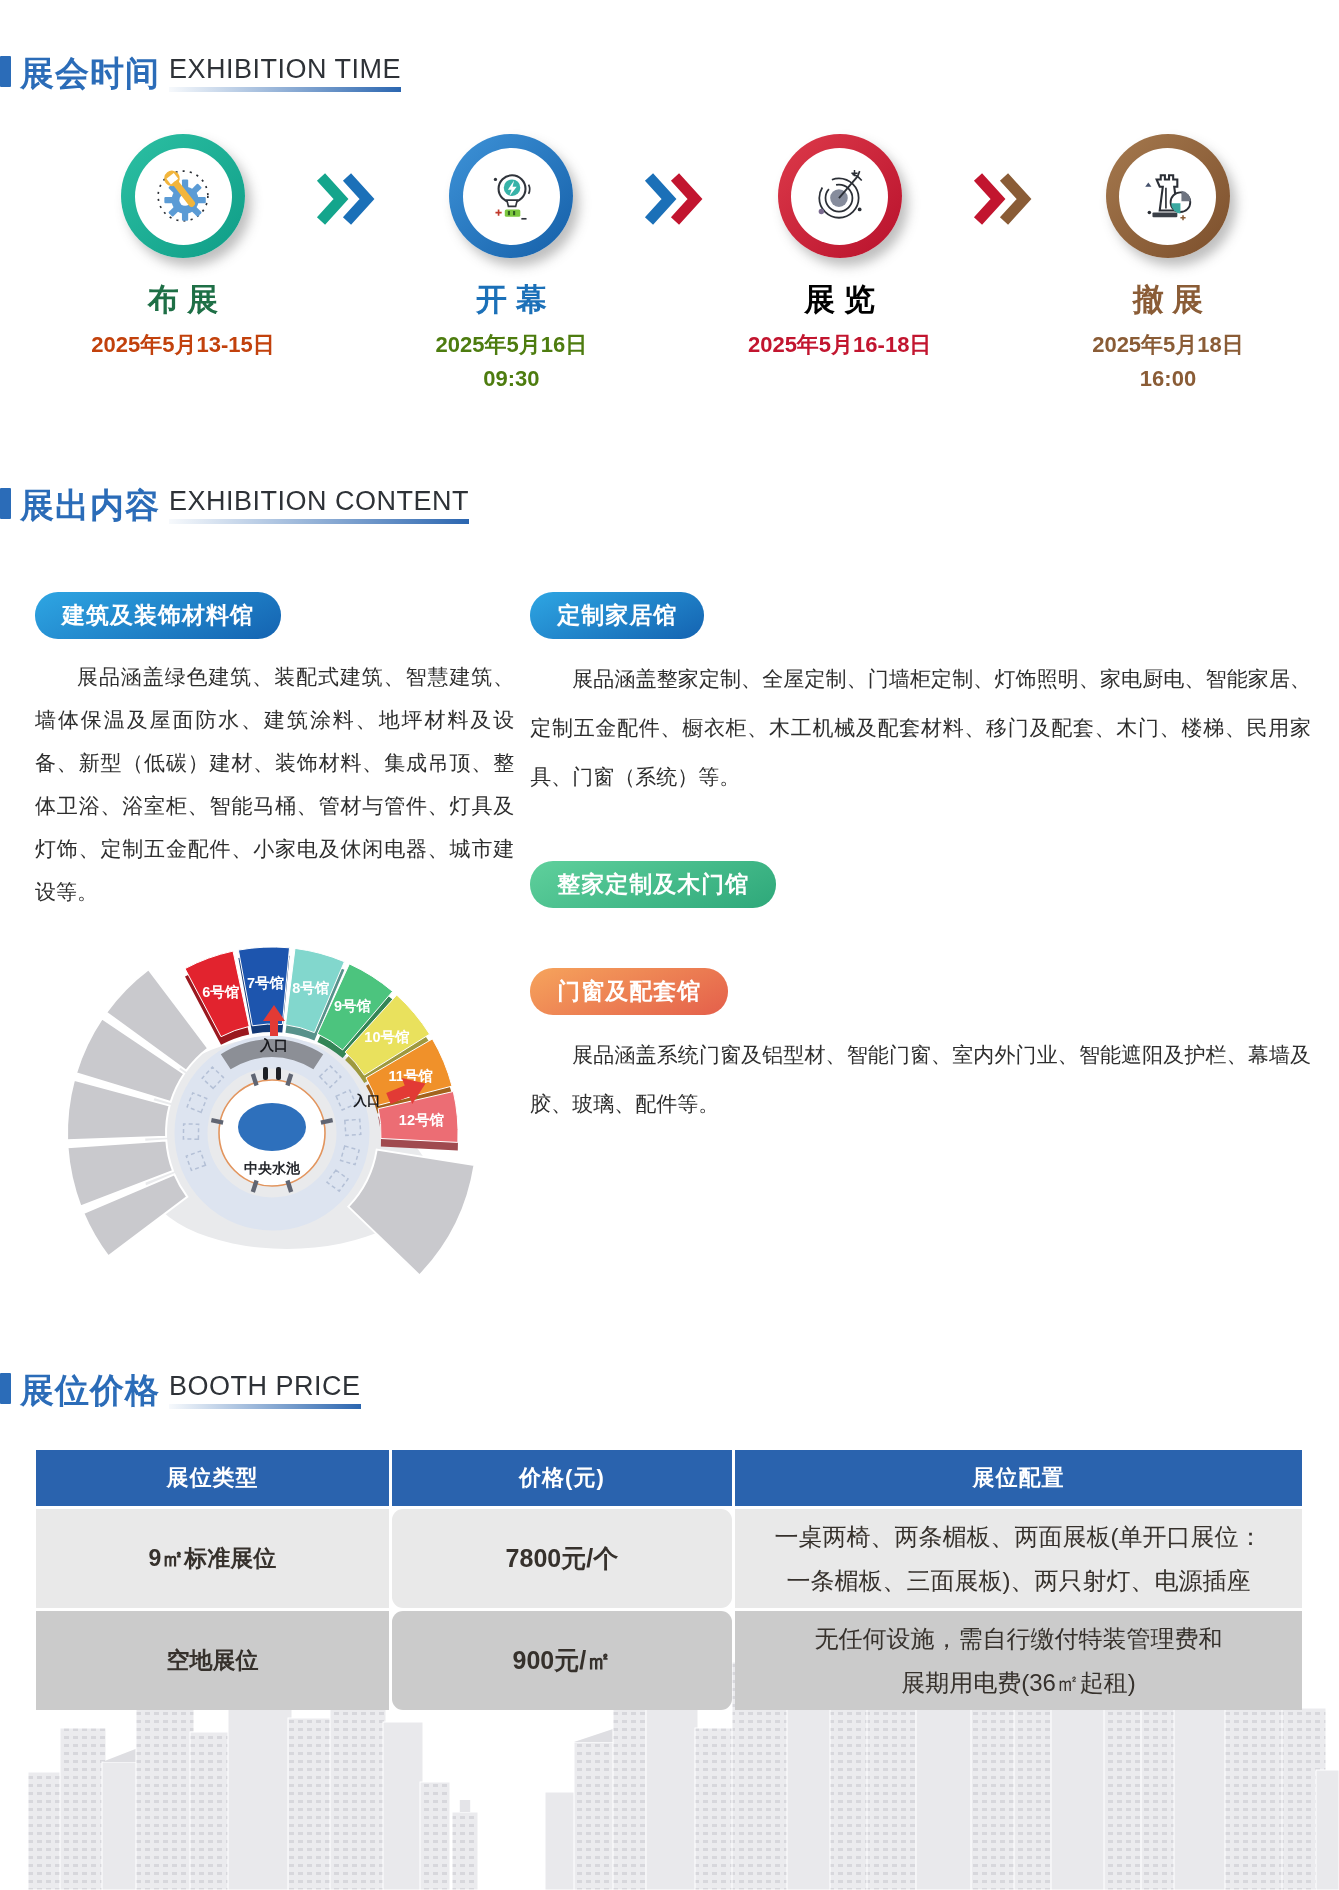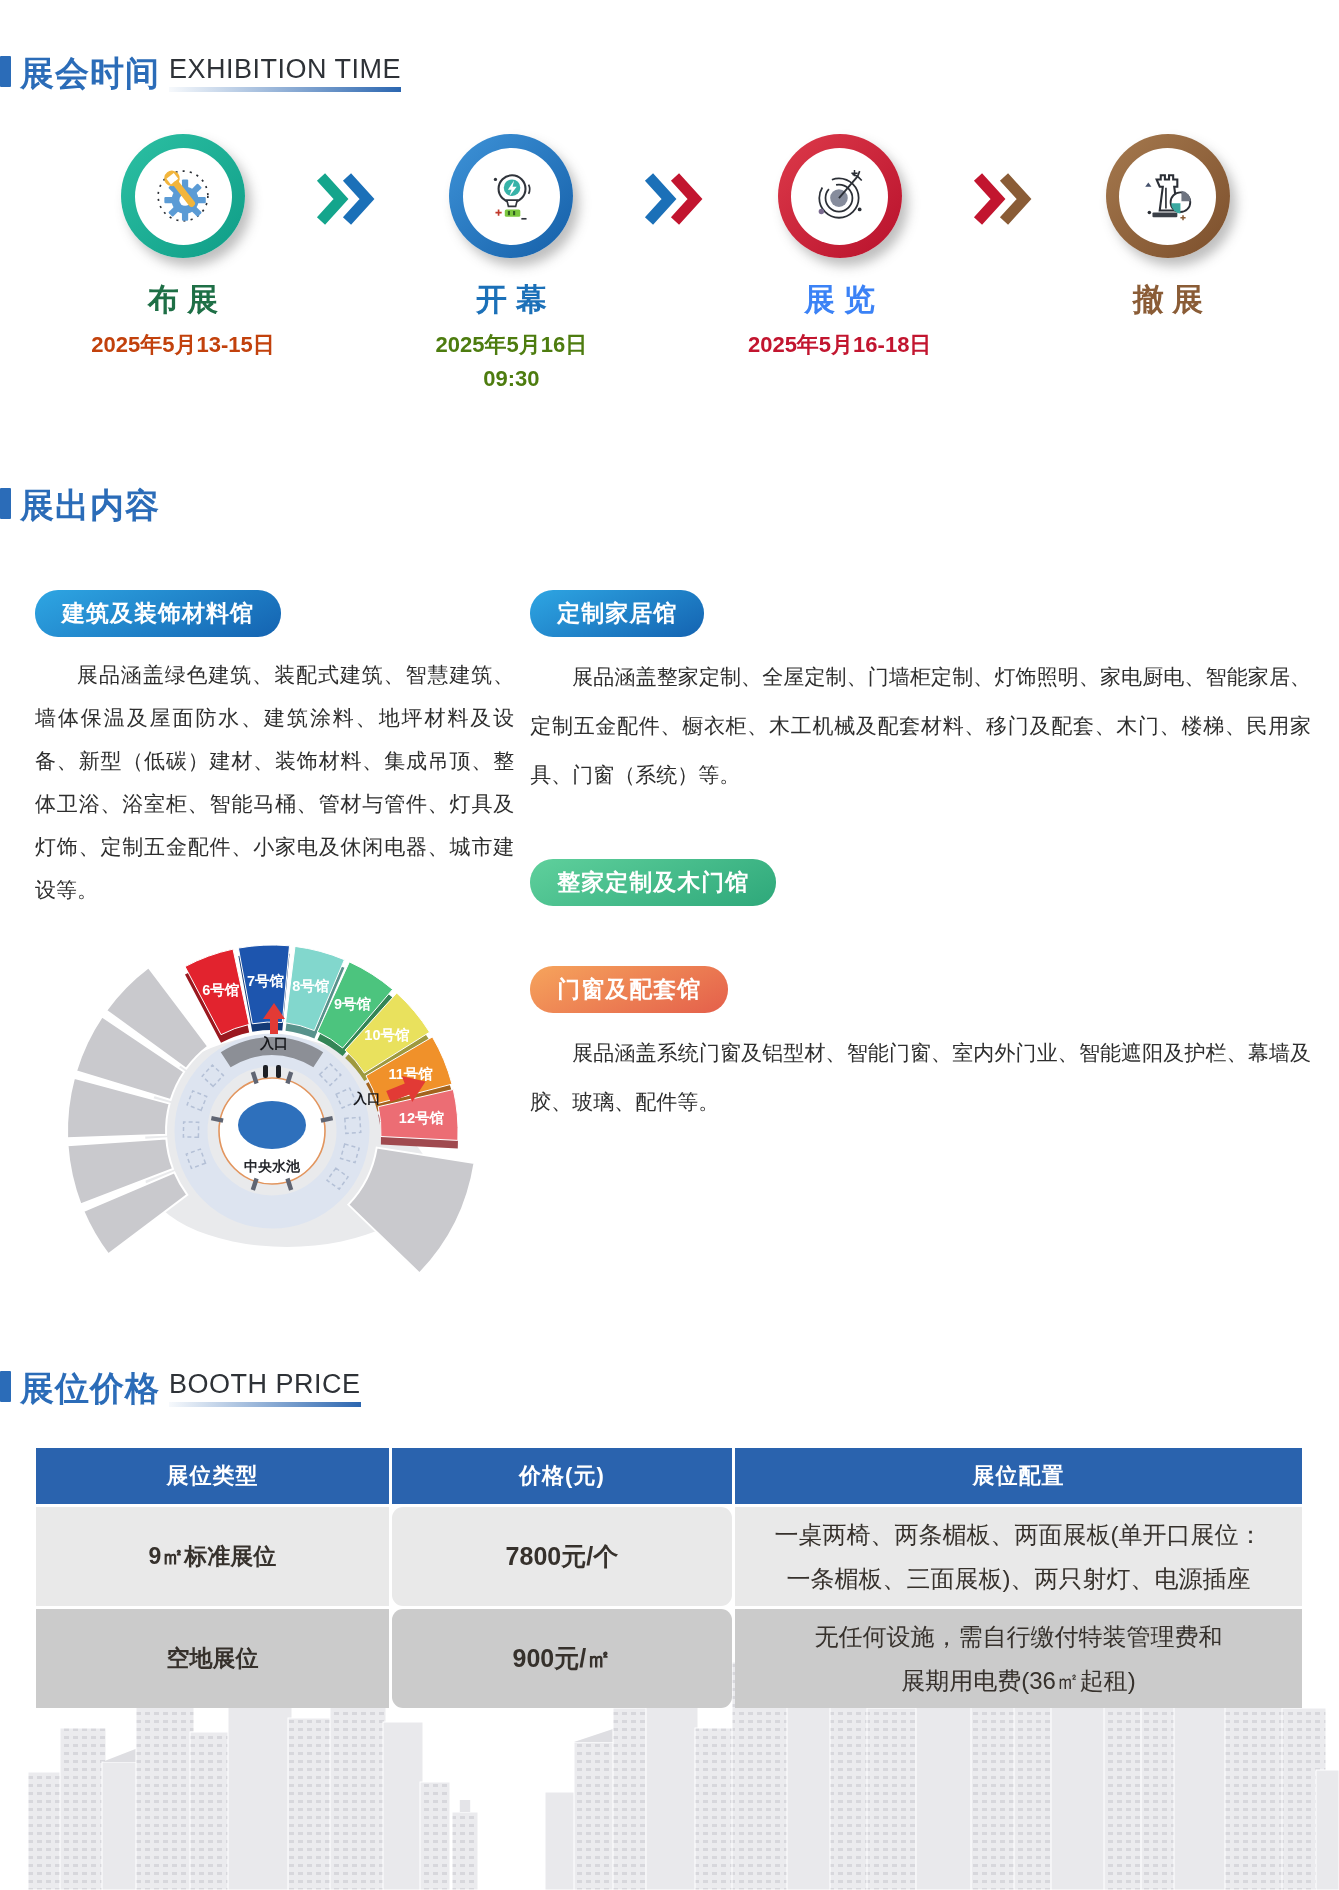--- a/index.html
+++ b/index.html
@@ -173,21 +173,21 @@
             <circle cx="27" cy="30" r="13" fill="none" stroke="#2b2f36" stroke-width="1.7" stroke-dasharray="50 8"></circle>
             <circle cx="27" cy="30" r="8.5" fill="#868c9c"></circle>
             <line x1="27" y1="30" x2="45" y2="9" stroke="#2b2f36" stroke-width="1.8"></line>
             <path d="M45,9 l4,4 M45,9 l-5,-2 M45,9 l2,-5" stroke="#2b2f36" stroke-width="1.6" fill="none"></path>
             <path d="M39,6 h6 M42,3 v6" stroke="#2b2f36" stroke-width="1.4"></path>
             <circle cx="10" cy="43" r="2.6" fill="#7a6b8f"></circle>
             <circle cx="47" cy="41" r="1.8" fill="#2b2f36"></circle>
           </svg>
         </div>
       </div>
-      <div class="step-label" style="color: #3b82f6;">展 览</div>
+      <div class="step-label" style="color: #000000;">展 览</div>
       <div class="step-date" style="color: rgb(194, 21, 47);">
         <div>2025年5月16-18日</div>
 
       </div>
     </div>
 
     <div class="chev-wrap">
         <svg class="chev" width="66" height="54" viewBox="0 0 66 54">
       <path class="c1" d="M7,5 L27,27 L7,49" fill="none" stroke="#c2152f" stroke-width="11"></path>
       <path class="c2" d="M33,5 L53,27 L33,49" fill="none" stroke="#8a5c36" stroke-width="11"></path>
@@ -204,26 +204,34 @@
             <circle cx="40" cy="34" r="9.5" fill="#ffffff" stroke="#2b2f36" stroke-width="1.8"></circle>
             <path d="M41,23 a10,10 0 0 1 9,10 l-9,0 z" fill="#6e7480"></path>
             <path d="M40,45 a10,10 0 0 1 -9,-10 l9,0 z" fill="#3aa8a0"></path>
             <path d="M9,15 l3,4 h-6 z" fill="#44506b"></path>
             <circle cx="10" cy="44" r="1.7" fill="#2b2f36"></circle>
             <path d="M40,49 h5 M42.5,46.5 v5" stroke="#8a5c36" stroke-width="1.5"></path>
           </svg>
         </div>
       </div>
       <div class="step-label" style="color: rgb(138, 92, 54);">撤 展</div>
+      <div class="step-date" style="color: rgb(138, 92, 54);">
+        <div>2025年5月18日</div>
+        <div>16:00</div>
+      </div>
     </div>
   </div>
 
   <div class="section-header mt-sec2">
     <div class="sh-bar"></div>
     <div class="sh-zh">展出内容</div>
+    <div class="sh-en-wrap">
+      <div class="sh-en">EXHIBITION CONTENT</div>
+      <div class="sh-underline"></div>
+    </div>
   </div>
 
   <div class="content-row">
     <div class="col-left">
       <span class="badge blue">建筑及装饰材料馆</span>
       <p class="desc">展品涵盖绿色建筑、装配式建筑、智慧建筑、墙体保温及屋面防水、建筑涂料、地坪材料及设备、新型（低碳）建材、装饰材料、集成吊顶、整体卫浴、浴室柜、智能马桶、管材与管件、灯具及灯饰、定制五金配件、小家电及休闲电器、城市建设等。</p>
       <svg class="floor-map" id="floor-map" width="478" height="388" viewBox="0 0 478 388">
           <ellipse cx="237" cy="196" rx="127" ry="97" fill="#e9eaec"></ellipse>
           <ellipse cx="252" cy="238" rx="142" ry="72" fill="#e9eaec"></ellipse>
           <path d="M71.2,73.5 A205,205 0 0 1 113.6,30.3 L173.2,109.3 A106,106 0 0 0 151.2,131.7 Z" fill="#c9c9cd" stroke="#ffffff" stroke-width="2"></path>

